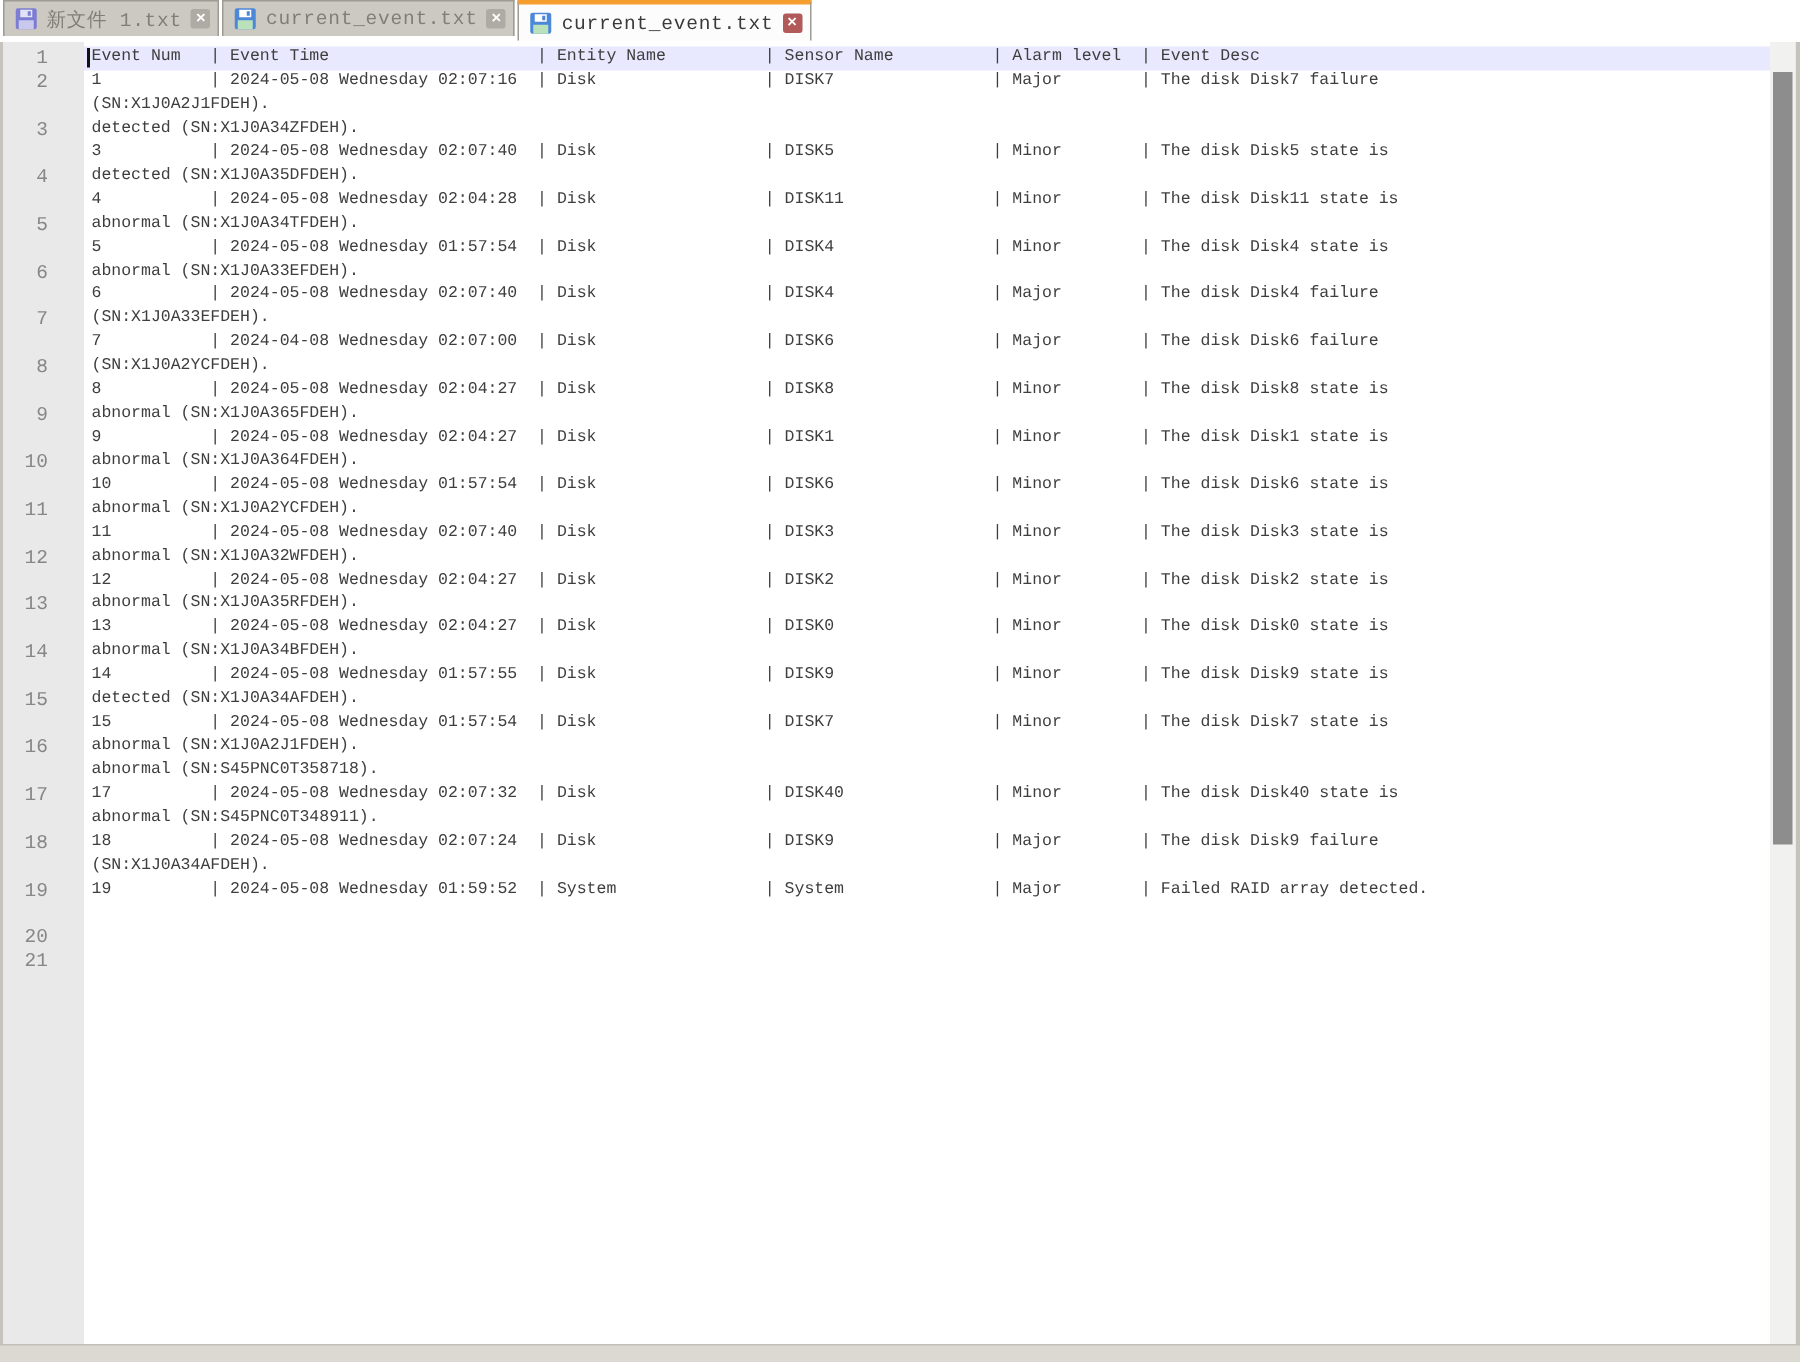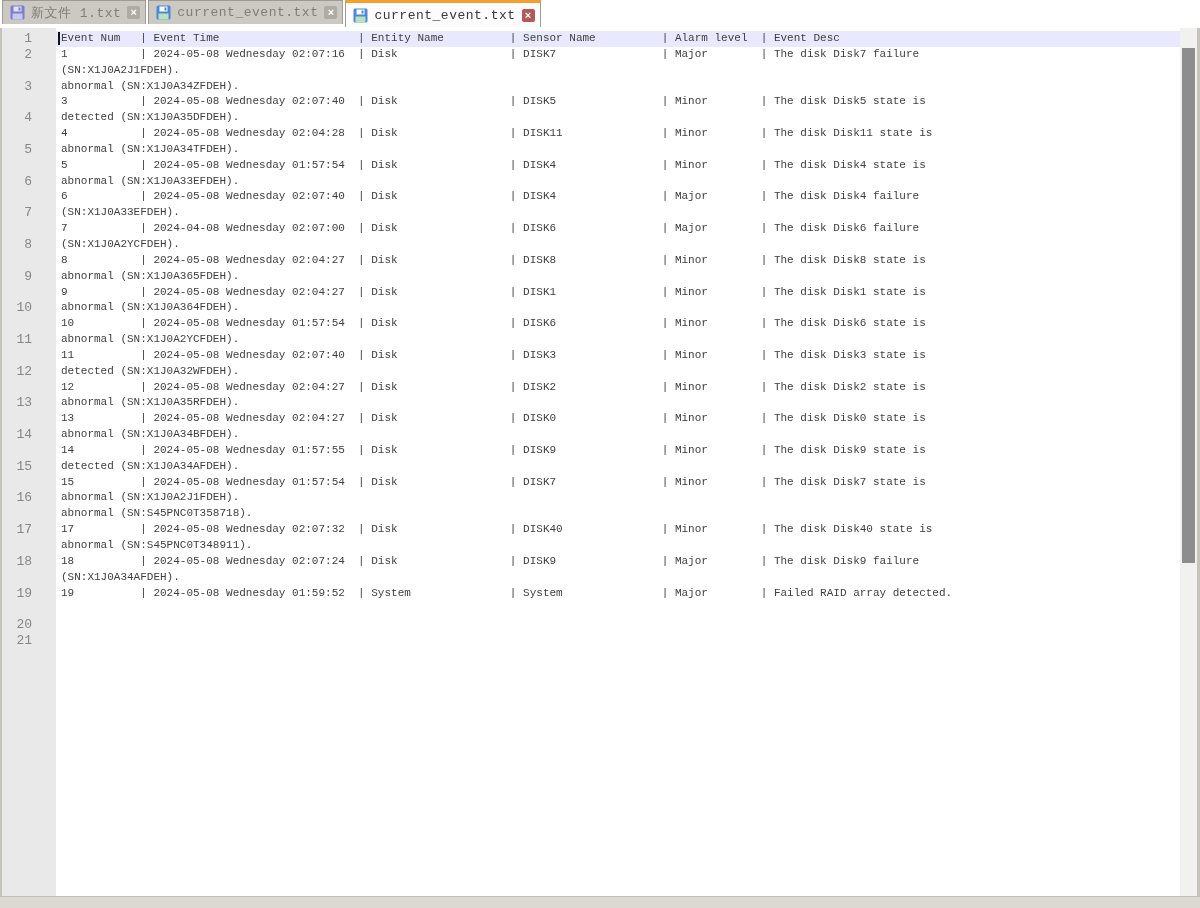--- a/index.html
+++ b/index.html
@@ -114,39 +114,39 @@
         <div class="ln"></div>
         <div class="ln">19</div>
         <div class="ln"></div>
         <div class="ln">20</div>
         <div class="ln">21</div>
       </div>
     <div class="textarea" id="textarea">
         <div class="row hl"><span>Event Num   | Event Time                     | Entity Name          | Sensor Name          | Alarm level  | Event Desc</span><span class="caret"></span></div>
         <div class="row"><span>1           | 2024-05-08 Wednesday 02:07:16  | Disk                 | DISK7                | Major        | The disk Disk7 failure</span></div>
         <div class="row"><span>(SN:X1J0A2J1FDEH).</span></div>
-        <div class="row"><span>abnormal (SN:X1J0A34ZFDEH).</span></div>
+        <div class="row"><span>detected (SN:X1J0A34ZFDEH).</span></div>
         <div class="row"><span>3           | 2024-05-08 Wednesday 02:07:40  | Disk                 | DISK5                | Minor        | The disk Disk5 state is</span></div>
         <div class="row"><span>detected (SN:X1J0A35DFDEH).</span></div>
         <div class="row"><span>4           | 2024-05-08 Wednesday 02:04:28  | Disk                 | DISK11               | Minor        | The disk Disk11 state is</span></div>
         <div class="row"><span>abnormal (SN:X1J0A34TFDEH).</span></div>
         <div class="row"><span>5           | 2024-05-08 Wednesday 01:57:54  | Disk                 | DISK4                | Minor        | The disk Disk4 state is</span></div>
         <div class="row"><span>abnormal (SN:X1J0A33EFDEH).</span></div>
         <div class="row"><span>6           | 2024-05-08 Wednesday 02:07:40  | Disk                 | DISK4                | Major        | The disk Disk4 failure</span></div>
         <div class="row"><span>(SN:X1J0A33EFDEH).</span></div>
         <div class="row"><span>7           | 2024-04-08 Wednesday 02:07:00  | Disk                 | DISK6                | Major        | The disk Disk6 failure</span></div>
         <div class="row"><span>(SN:X1J0A2YCFDEH).</span></div>
         <div class="row"><span>8           | 2024-05-08 Wednesday 02:04:27  | Disk                 | DISK8                | Minor        | The disk Disk8 state is</span></div>
         <div class="row"><span>abnormal (SN:X1J0A365FDEH).</span></div>
         <div class="row"><span>9           | 2024-05-08 Wednesday 02:04:27  | Disk                 | DISK1                | Minor        | The disk Disk1 state is</span></div>
         <div class="row"><span>abnormal (SN:X1J0A364FDEH).</span></div>
         <div class="row"><span>10          | 2024-05-08 Wednesday 01:57:54  | Disk                 | DISK6                | Minor        | The disk Disk6 state is</span></div>
         <div class="row"><span>abnormal (SN:X1J0A2YCFDEH).</span></div>
         <div class="row"><span>11          | 2024-05-08 Wednesday 02:07:40  | Disk                 | DISK3                | Minor        | The disk Disk3 state is</span></div>
-        <div class="row"><span>detected (SN:X1J0A32WFDEH).</span></div>
+        <div class="row"><span>abnormal (SN:X1J0A32WFDEH).</span></div>
         <div class="row"><span>12          | 2024-05-08 Wednesday 02:04:27  | Disk                 | DISK2                | Minor        | The disk Disk2 state is</span></div>
         <div class="row"><span>abnormal (SN:X1J0A35RFDEH).</span></div>
         <div class="row"><span>13          | 2024-05-08 Wednesday 02:04:27  | Disk                 | DISK0                | Minor        | The disk Disk0 state is</span></div>
         <div class="row"><span>abnormal (SN:X1J0A34BFDEH).</span></div>
         <div class="row"><span>14          | 2024-05-08 Wednesday 01:57:55  | Disk                 | DISK9                | Minor        | The disk Disk9 state is</span></div>
         <div class="row"><span>detected (SN:X1J0A34AFDEH).</span></div>
         <div class="row"><span>15          | 2024-05-08 Wednesday 01:57:54  | Disk                 | DISK7                | Minor        | The disk Disk7 state is</span></div>
         <div class="row"><span>abnormal (SN:X1J0A2J1FDEH).</span></div>
         <div class="row"><span>abnormal (SN:S45PNC0T358718).</span></div>
         <div class="row"><span>17          | 2024-05-08 Wednesday 02:07:32  | Disk                 | DISK40               | Minor        | The disk Disk40 state is</span></div>

